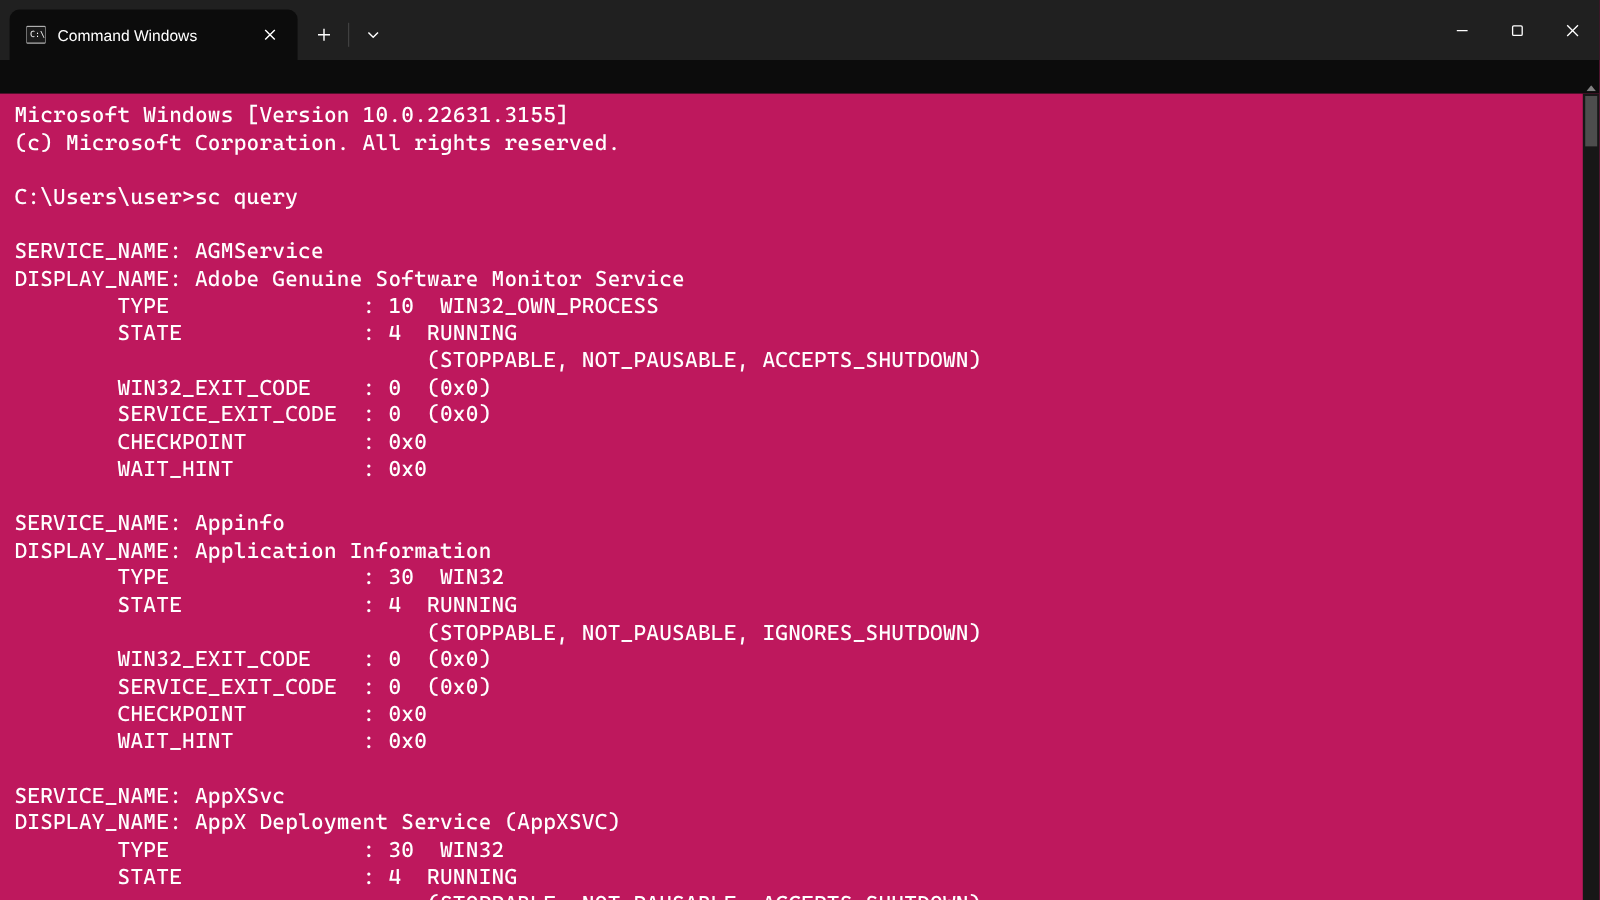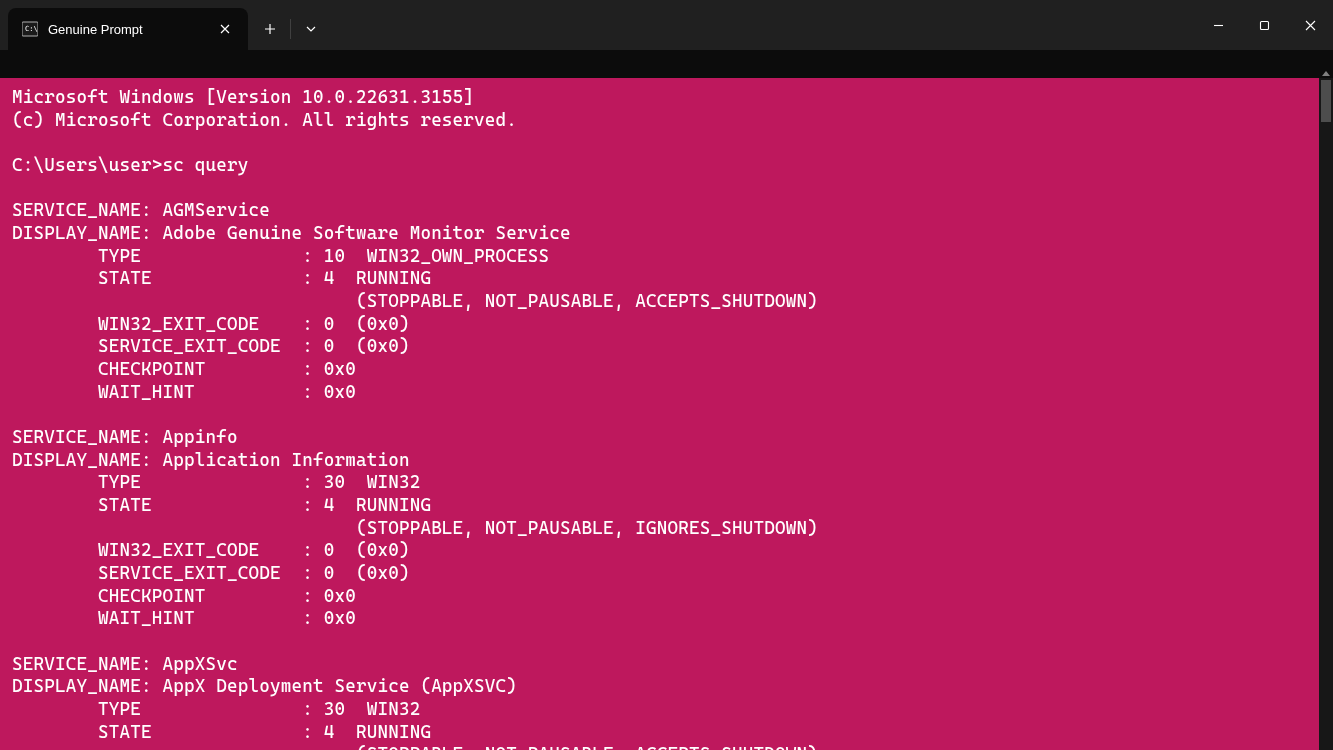--- a/index.html
+++ b/index.html
@@ -139,21 +139,21 @@
 <body>
 
 <div class="title-bar">
   <div class="tab">
     <span class="tab-icon">
       <svg width="16" height="16" viewBox="0 0 16 16">
         <rect x="0" y="1" width="16" height="14" rx="1" fill="#1a1a1a" stroke="#b0b0b0" stroke-width="1"></rect>
         <text x="3" y="10" font-size="7" fill="#ffffff" font-family="monospace">C:\</text>
       </svg>
     </span>
-    <span class="tab-title">Genuine Prompt</span>
+    <span class="tab-title">Command Windows</span>
     <span class="tab-close">
       <svg width="10" height="10" viewBox="0 0 10 10">
         <path d="M1 1 L9 9 M9 1 L1 9" stroke="#ffffff" stroke-width="1.2"></path>
       </svg>
     </span>
   </div>
   <div class="tab-controls">
     <div class="tab-btn">
       <svg width="12" height="12" viewBox="0 0 12 12">
         <path d="M6 1 V11 M1 6 H11" stroke="#ffffff" stroke-width="1.2"></path>

